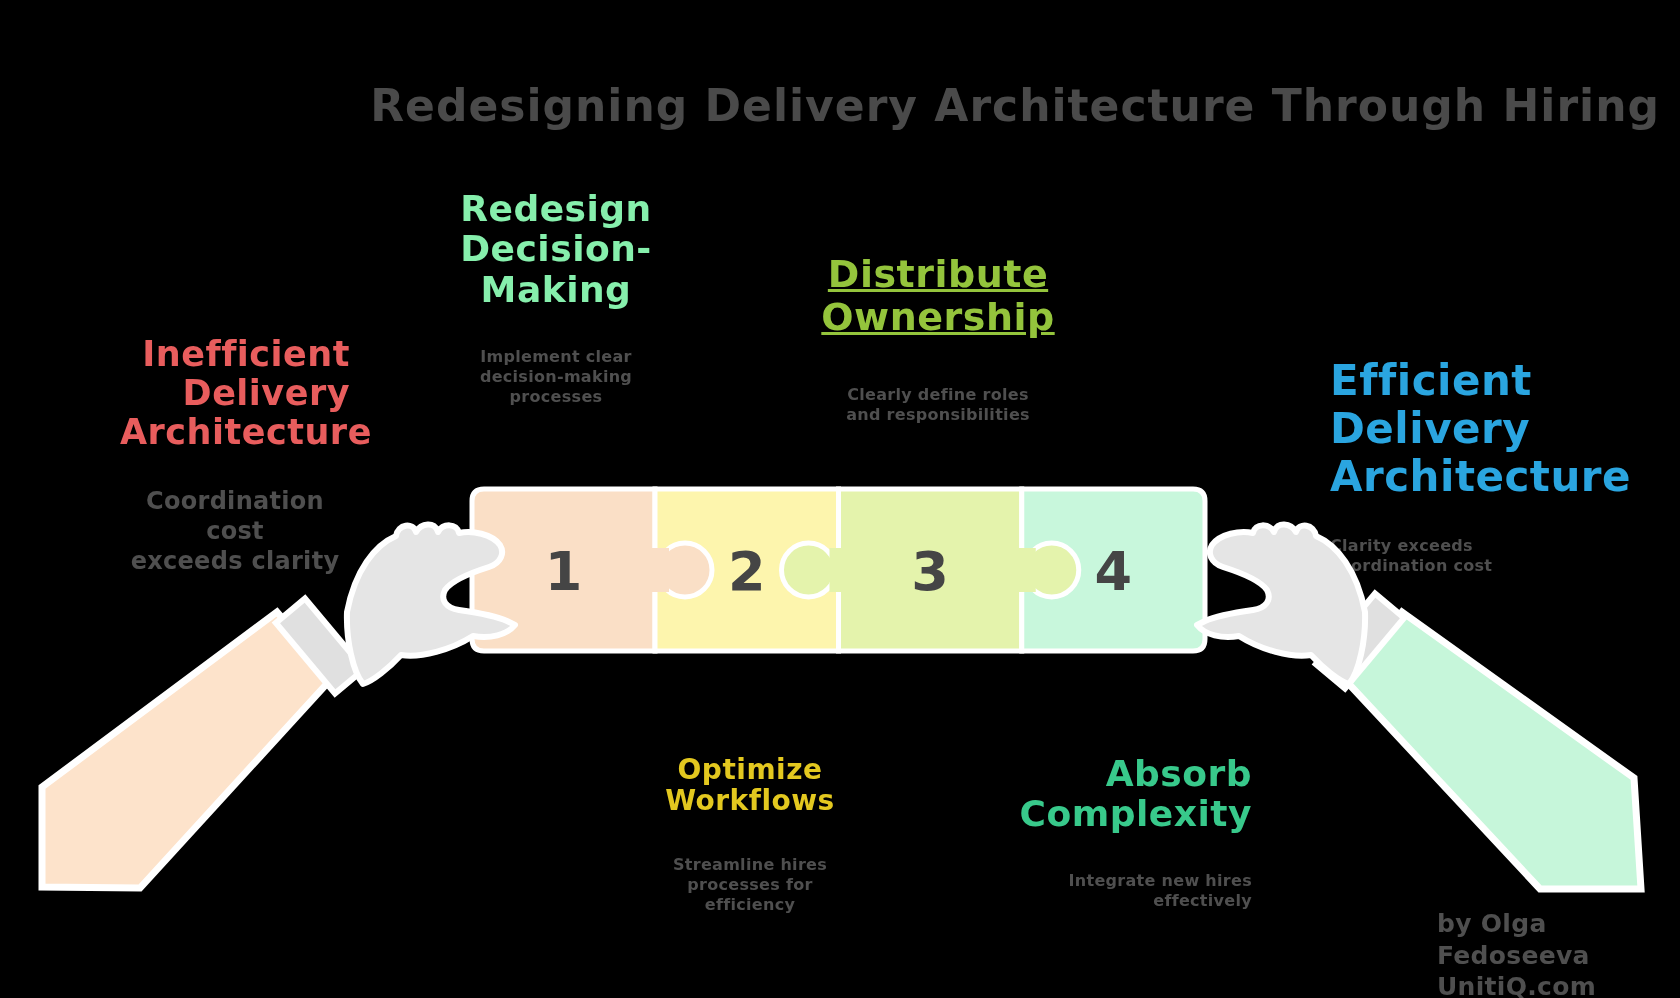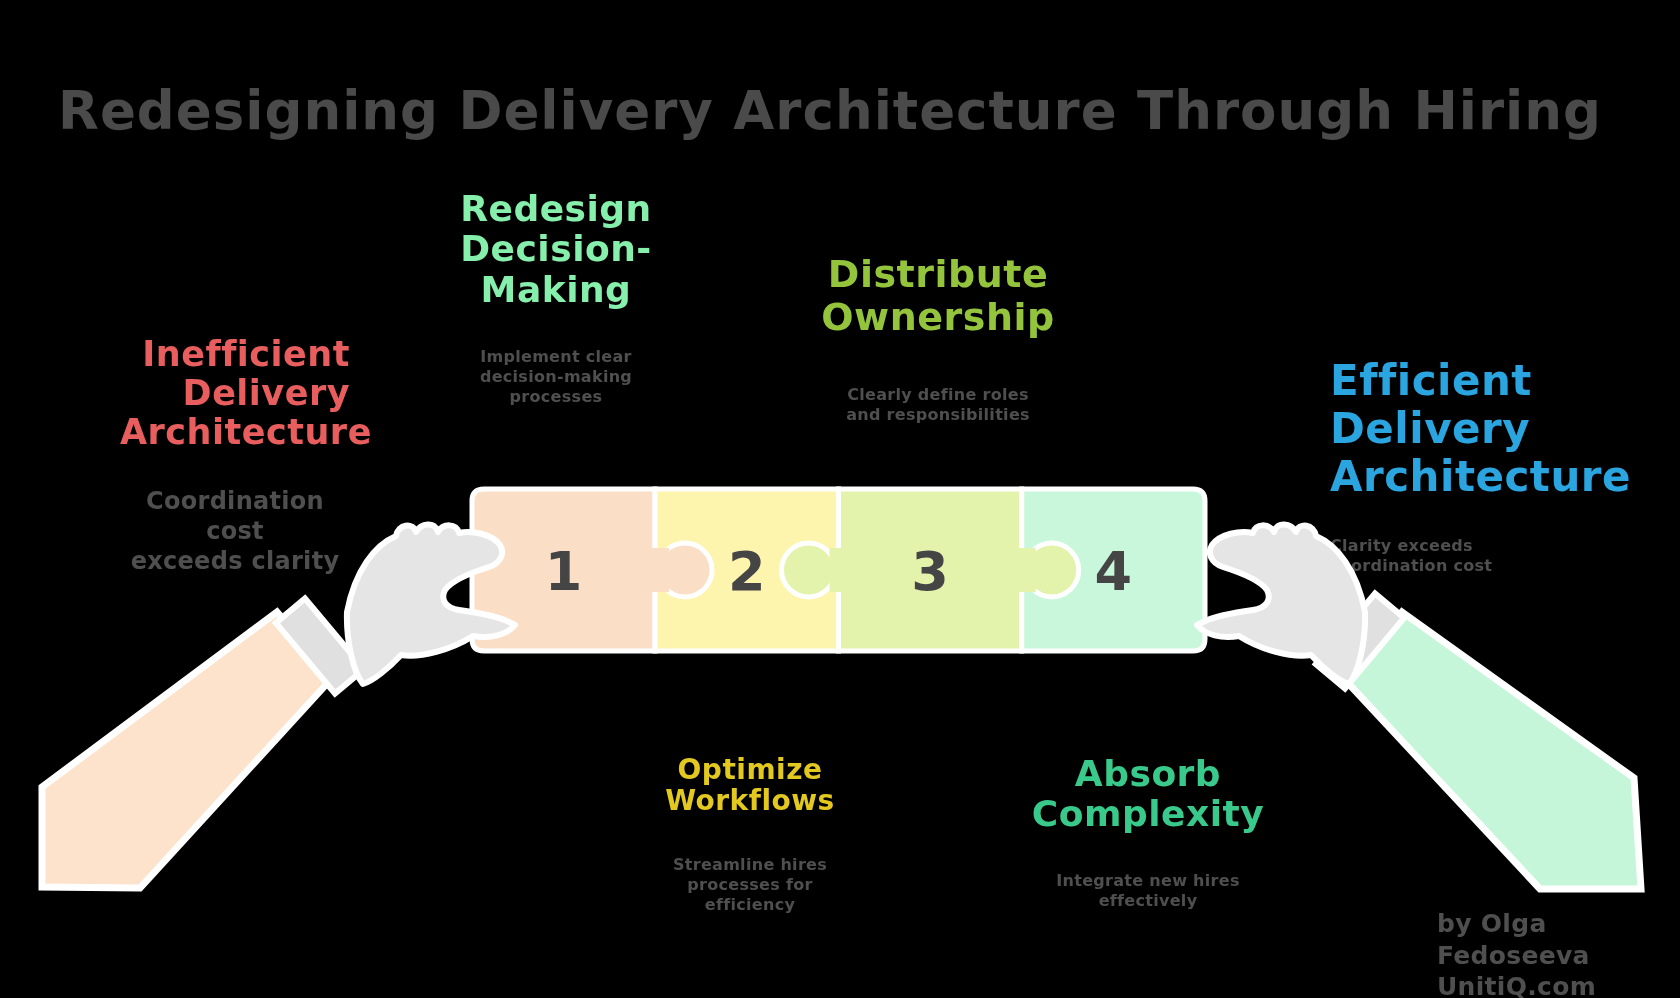--- a/index.html
+++ b/index.html
@@ -1,39 +1,39 @@
 <!DOCTYPE html>
 <html><head>
 <meta charset="utf-8">
 <style>
   html,body{margin:0;padding:0;background:#000;}
   .stage{position:relative;width:1680px;height:998px;background:#000;overflow:hidden;
          font-family:"DejaVu Sans","Liberation Sans",sans-serif;font-weight:bold;}
   .art{position:absolute;left:0;top:0;width:1680px;height:998px;}
-  .title{position:absolute;left:0;top:80px;width:1660px;text-align:center;
-         font-size:53px;letter-spacing:1px;color:#4a4a4a;}
+  .title{position:absolute;left:0;top:80px;width:1660px;text-align:right;
+         font-size:44px;letter-spacing:1px;color:#4a4a4a;}
   .block{position:absolute;white-space:pre-line;}
   .h{line-height:1.12;letter-spacing:0.5px;}
   .s{color:#4f4f4f;font-size:16px;line-height:1.26;margin-top:16px;letter-spacing:0.3px;}
   .b-before{left:120px;top:316px;width:230px;}
   .b-before .h{font-size:35px;text-align:right;}
   .b-before .s{text-align:center;margin-top:14px;font-size:24px;}
   .b-step1{left:416px;top:170px;width:280px;text-align:center;}
   .b-step1 .h{font-size:36px;}
   .b-step1 .s{margin-top:18px;}
   .b-step2{left:788px;top:234px;width:300px;text-align:center;}
-  .b-step2 .h{font-size:38px;}
+  .b-step2 .h{font-size:38px;text-decoration:underline;}
   .b-step2 .s{margin-top:28px;}
   .b-after{left:1330px;top:338px;width:300px;text-align:left;}
   .b-after .h{font-size:42px;line-height:1.14;}
   .b-after .s{margin-top:16px;}
   .b-step3{left:610px;top:735px;width:280px;text-align:center;}
   .b-step3 .h{font-size:28px;}
   .b-step3 .s{margin-top:19px;}
-  .b-step4{left:1008px;top:735px;width:280px;text-align:center;}
+  .b-step4{left:972px;top:735px;width:280px;text-align:right;}
   .b-step4 .h{font-size:36px;}
   .b-step4 .s{margin-top:17px;}
   .attr{position:absolute;left:1437px;top:908px;font-size:25px;line-height:1.26;
         color:#4f4f4f;white-space:pre-line;letter-spacing:0.3px;}
   .num{font-family:"DejaVu Sans","Liberation Sans",sans-serif;font-weight:bold;font-size:54px;}
 </style>
 </head>
 <body>
 
 <div class="stage">

